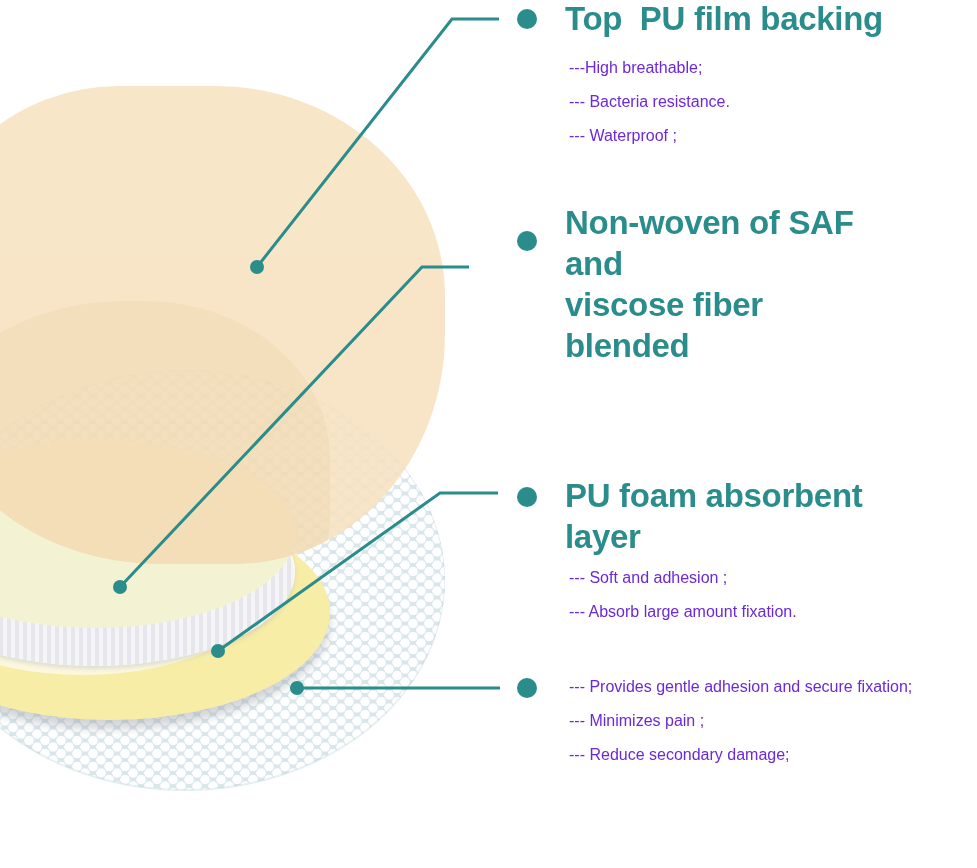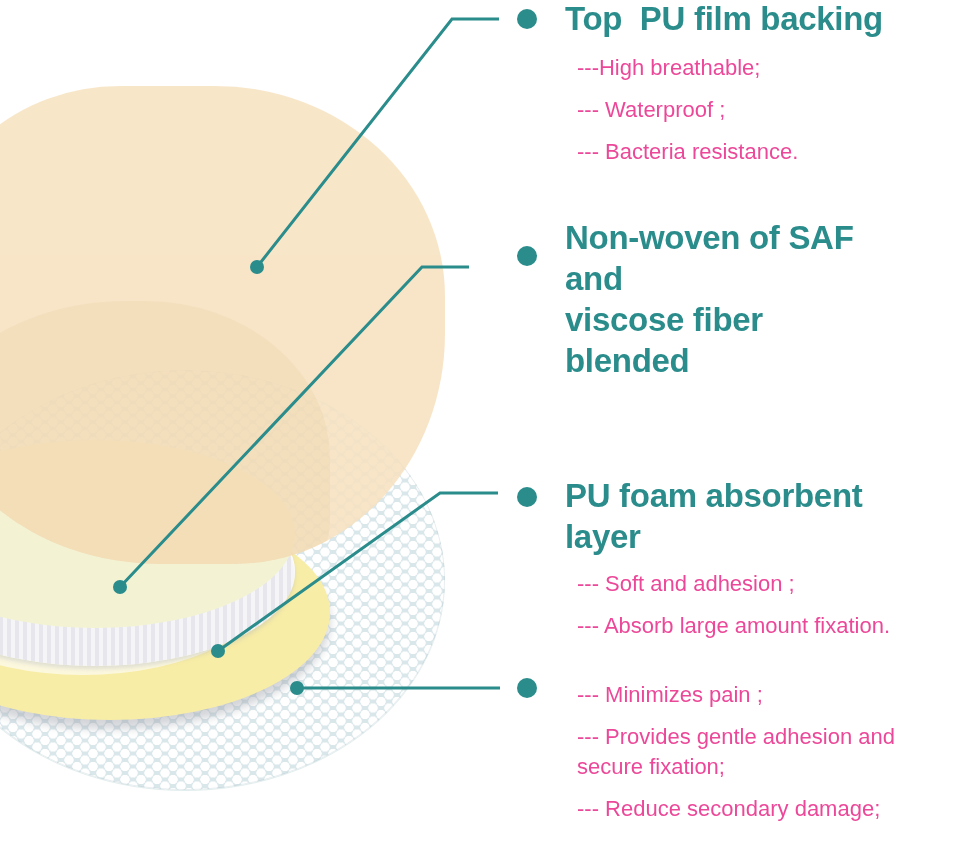--- a/index.html
+++ b/index.html
@@ -63,25 +63,25 @@
   .sec .bullet{
     position:absolute;left:0;width:20px;height:20px;
     border-radius:50%;background:#2b8c8c;
   }
   .sec h2{
     margin:0;padding-left:48px;
     font-size:33px;line-height:41px;font-weight:bold;
     color:#2b8c8c;white-space:pre-wrap;letter-spacing:-0.3px;
   }
   .sec p{
-    margin:12px;padding-left:48px;
-    font-size:22px;line-height:30px;color:#ec4899;
+    margin:4px;padding-left:48px;
+    font-size:16px;line-height:30px;color:#6d28d9;
   }
   #s1{top:-2px;width:412px}  #s1 .bullet{top:11px} #s1 h2{margin-bottom:14px}
-  #s2{top:217px;width:370px} #s2 .bullet{top:29px} #s2 h2{margin-bottom:8px}
+  #s2{top:202px;width:370px} #s2 .bullet{top:29px} #s2 h2{margin-bottom:8px}
   #s3{top:475px;width:412px} #s3 .bullet{top:12px} #s3 h2{margin-bottom:6px}
   #s4{top:668px;width:414px} #s4 .bullet{top:10px} #s4 h2{margin-bottom:3px}
 </style>
 </head>
 <body>
 
 <div class="canvas">
 
   <div>
     <div class="shape mesh"></div>
@@ -102,38 +102,38 @@
     <circle cx="257" cy="267" r="7"></circle>
     <circle cx="120" cy="587" r="7"></circle>
     <circle cx="218" cy="651" r="7"></circle>
     <circle cx="297" cy="688" r="7"></circle>
   </svg>
 
   <section class="sec" id="s1">
     <span class="bullet"></span>
     <h2>Top  PU film backing</h2>
     <p>---High breathable;</p>
+    <p>--- Bacteria resistance.</p>
     <p>--- Waterproof ;</p>
-    <p>--- Bacteria resistance.</p>
   </section>
 
   <section class="sec" id="s2">
     <span class="bullet"></span>
     <h2>Non-woven of SAF and
 viscose fiber blended</h2>
   </section>
 
   <section class="sec" id="s3">
     <span class="bullet"></span>
     <h2>PU foam absorbent layer</h2>
     <p>--- Soft and adhesion ;</p>
     <p>--- Absorb large amount fixation.</p>
   </section>
 
   <section class="sec" id="s4">
     <span class="bullet"></span>
+    <p>--- Provides gentle adhesion and secure fixation;</p>
     <p>--- Minimizes pain ;</p>
-    <p>--- Provides gentle adhesion and secure fixation;</p>
     <p>--- Reduce secondary damage;</p>
 
   </section>
 
 </div>
 
 </body></html>

